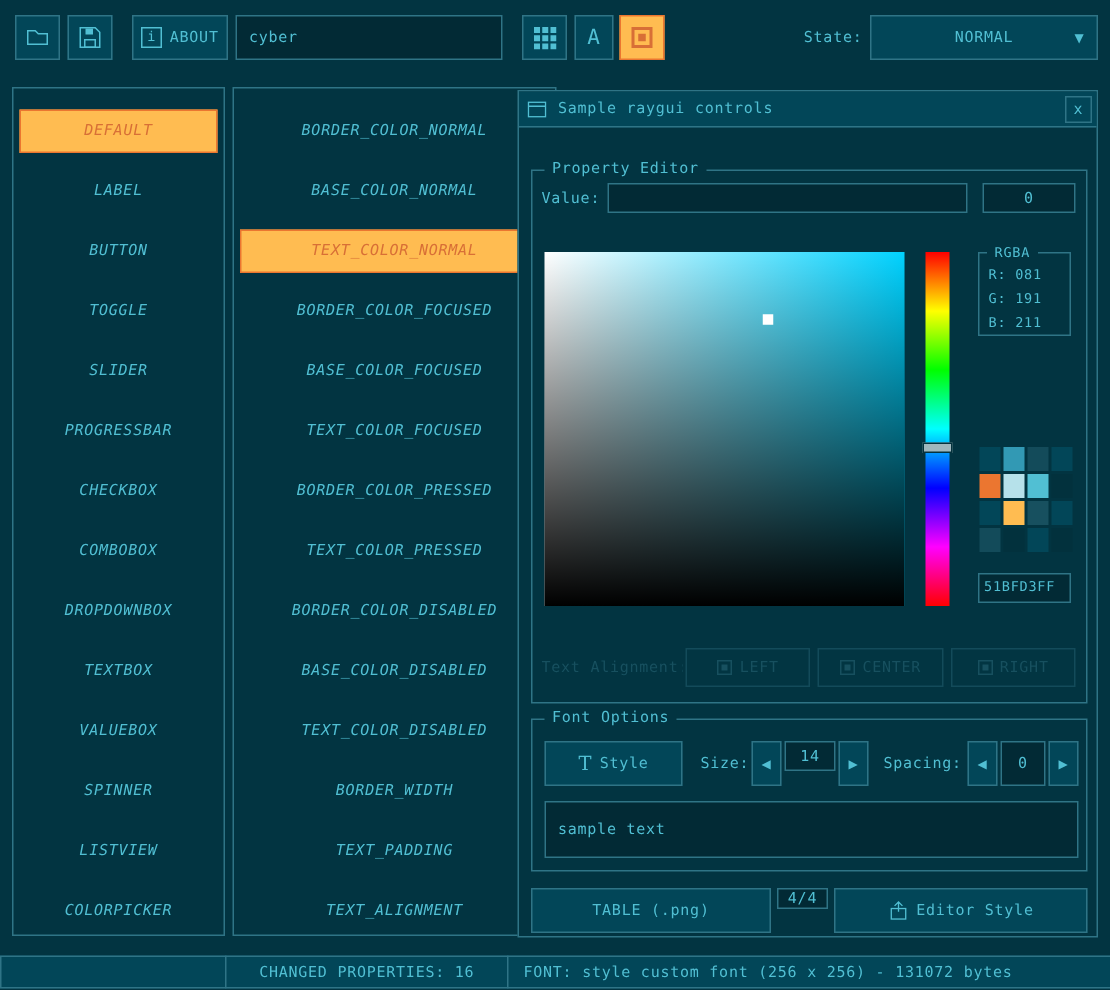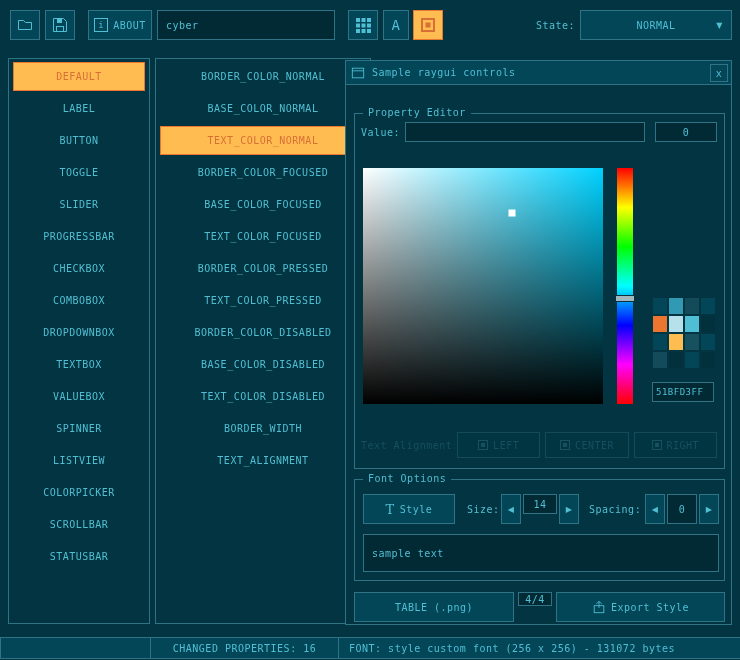--- a/index.html
+++ b/index.html
@@ -43,23 +43,23 @@
     display: flex; align-items: center; justify-content: center;
     background: #022a35; border: 1px solid var(--border-normal);
   }
   .label { display: flex; align-items: center; }
 
   .list-panel {
     border: 1px solid var(--border-normal);
     padding-top: 3px; overflow: hidden;
   }
   .list-item {
-    height: 29px; margin: 0 4px 3px 4px;
+    height: 29px; margin: 11px 4px 3px 4px;
     display: flex; align-items: center; justify-content: center;
-    border: 1px solid transparent; cursor: pointer; white-space: nowrap;
+    border: 1px solid transparent; cursor: pointer; white-space: nowrap; font-style: italic;
   }
   .list-item.selected {
     background: var(--base-pressed);
     border-color: var(--border-pressed);
     color: var(--text-pressed);
   }
 
   .window { border: 1px solid var(--border-normal); background: var(--background); }
   .titlebar {
     position: absolute; left: 0; top: 0; right: 0; height: 24px;
@@ -245,20 +245,21 @@
       <div class="list-item">TEXT_COLOR_PRESSED</div>
 
       <div class="list-item">BORDER_COLOR_DISABLED</div>
 
       <div class="list-item">BASE_COLOR_DISABLED</div>
 
       <div class="list-item">TEXT_COLOR_DISABLED</div>
 
       <div class="list-item">BORDER_WIDTH</div>
 
+      <div class="list-item">TEXT_PADDING</div>
 
       <div class="list-item">TEXT_ALIGNMENT</div>
     </div>
 
   <div class="window abs" style="left:345px;top:60px;width:387px;height:565px">
 
     <div class="titlebar">
       <svg width="14" height="14" viewBox="0 0 16 16">
         <rect x="1.5" y="2.5" width="13" height="11" fill="none" stroke="currentColor"></rect>
         <line x1="1.5" y1="5.5" x2="14.5" y2="5.5" stroke="currentColor"></line>
@@ -278,20 +279,29 @@
         </span>
         <div class="valuebox abs" style="left:300px;top:8px;width:62px;height:20px">0</div>
 
         <div class="sv-square abs" style="left:8px;top:54px;width:240px;height:236px">
           <div class="sv-marker"></div>
         </div>
         <div class="hue-bar abs" style="left:262px;top:54px;width:16px;height:236px">
           <div class="hue-marker"></div>
         </div>
 
+        <div class="minibox abs" style="left:297px;top:54px;width:62px;height:56px;padding-top:7px">
+          <span class="legend">RGBA</span>
+
+            <div class="line">R: 081</div>
+
+            <div class="line">G: 191</div>
+
+            <div class="line">B: 211</div>
+          </div>
 
 
         <div class="swatch-grid abs" style="left:298px;top:184px">
 
             <div class="swatch" style="background: rgb(2, 70, 88);"></div>
 
             <div class="swatch" style="background: rgb(50, 153, 180);"></div>
 
             <div class="swatch" style="background: rgb(19, 75, 90);"></div>
 
@@ -369,21 +379,21 @@
         </span>
       </div>
 
       <button class="btn abs" style="left:8px;top:491px;width:160px;height:30px">TABLE (.png)</button>
       <div class="valuebox abs" style="left:172px;top:491px;width:34px;height:14px">4/4</div>
       <button class="btn abs" style="left:210px;top:491px;width:169px;height:30px">
         <svg width="14" height="14" viewBox="0 0 16 16">
           <rect x="2.5" y="6.5" width="11" height="8" fill="none" stroke="currentColor"></rect>
           <path d="M8 9V1.5M5 4.5l3-3 3 3" fill="none" stroke="currentColor"></path>
         </svg>
-        <span>Export Style</span>
+        <span>Editor Style</span>
       </button>
 
     </div>
   </div>
 
   <div class="statusbar abs" style="left:0;top:637px;width:151px;height:22px"></div>
   <div class="statusbar abs" style="left:150px;top:637px;width:189px;height:22px;justify-content:center">CHANGED PROPERTIES: 16</div>
   <div class="statusbar abs" style="left:338px;top:637px;width:466px;height:22px">FONT: style custom font (256 x 256) - 131072 bytes</div>
 
 </div>

